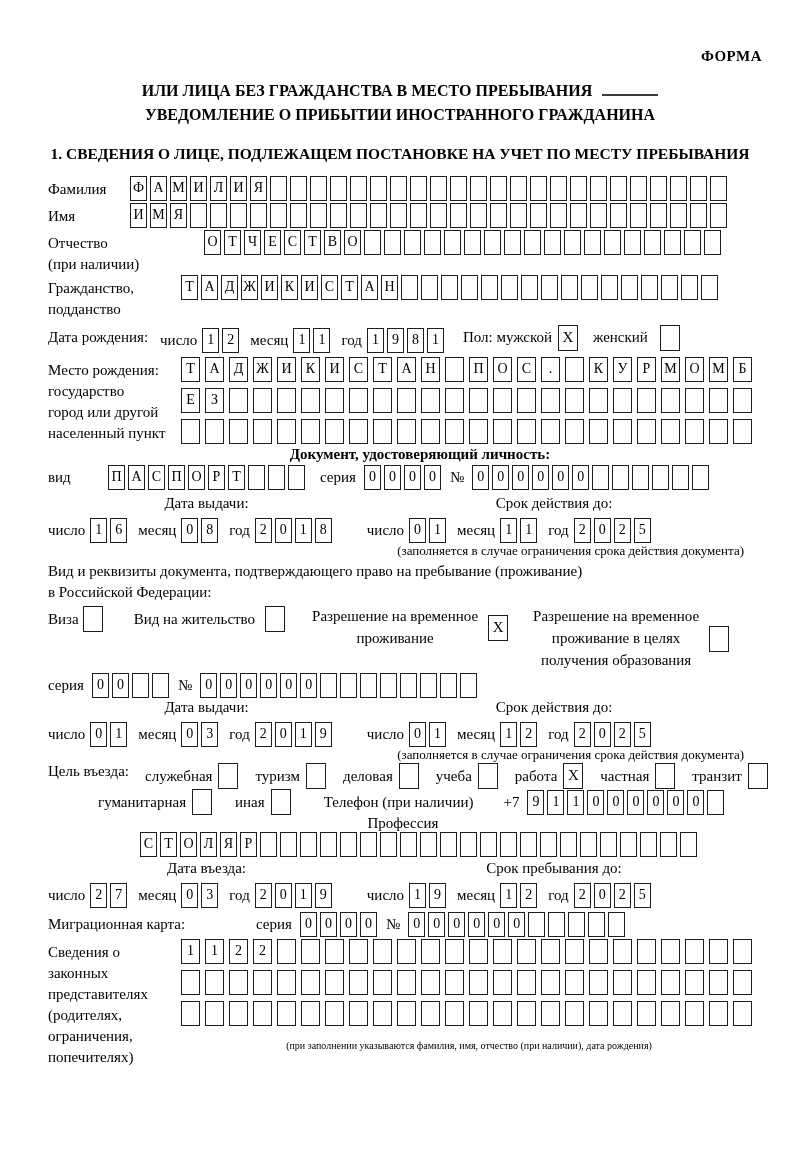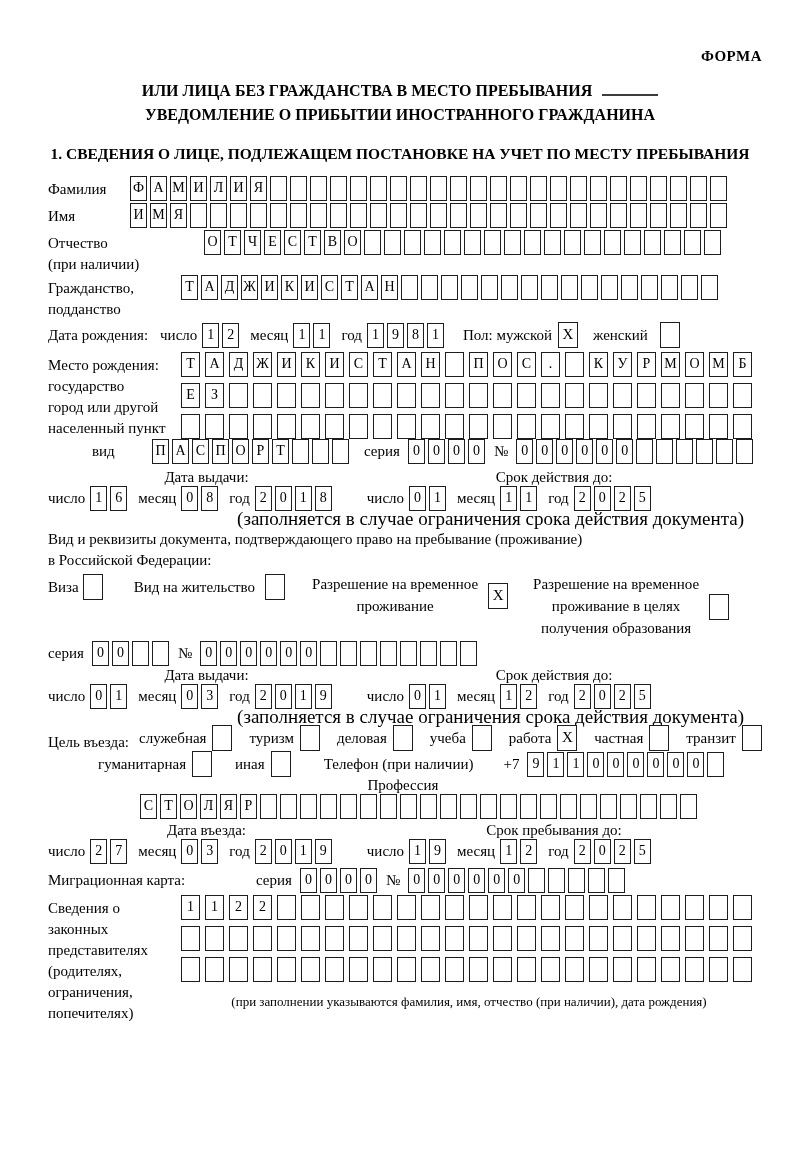--- a/index.html
+++ b/index.html
@@ -25,39 +25,39 @@
     flex:0 0 auto; width:17px; height:25px; border:1.6px solid #1d1d1d; margin-right:3px;
     text-align:center; line-height:22px; font-size:14px; background:#fff;
   }
   .wide .cell { width:19px; margin-right:5px; }
   .cbx .cell { width:20px; height:26px; line-height:23px; font-size:15px; }
   .stack { display:flex; flex-direction:column; }
   .stack .cells { margin-bottom:6px; }
   .stack .cells:last-child { margin-bottom:0; }
 
   .center-bold { text-align:center; font-weight:bold; font-size:15px; line-height:21px; }
-  .note { font-size:19px; line-height:16px; text-align:right; padding-right:48px; }
+  .note { font-size:13px; line-height:16px; text-align:right; padding-right:48px; }
   .date-heads { display:flex; font-size:15px; line-height:18px; }
   .date-heads .dh1 { width:317px; text-align:center; }
   .date-heads .dh2 { width:330px; text-align:center; margin-left:24px; }
-  .dg { display:inline-flex; align-items:center; }
+  .dg { display:inline-flex; align-items:center;margin-top:6px; }
   .dg .dlbl { margin-right:5px; }
   .dg .dlbl + .cells { margin-right:8px; }
   .dg2 { margin-left:24px; }
 
   .opt { display:inline-flex; align-items:center; margin-left:14px; }
   .opt .olbl { margin-right:6px; }
   .mitem { display:inline-flex; align-items:center; }
   .mlabel { text-align:center; line-height:22px; }
   .mitem .cells { margin-left:10px; margin-top:1px; }
 
   .mt2{margin-top:2px}.mt4{margin-top:4px}.mt13{margin-top:13px}
   .w82{width:82px}.w133{width:133px}.w156{width:156px}.w105{width:105px}.w60{width:60px}.w170{width:170px}
   .ml6{margin-left:6px}.ml12{margin-left:12px}.ml8{margin-left:8px}.ml30{margin-left:30px}.ml50{margin-left:50px}
-  .legal-note { font-size:13px; line-height:16px; text-align:center; width:600px; margin-top:6px; margin-left:-12px; }
+  .legal-note { font-size:10px; line-height:16px; text-align:center; width:600px; margin-top:6px; margin-left:-12px; }
 </style>
 </head>
 <body>
 
 <div class="page">
 
 
   <div class="forma">ФОРМА</div>
 
   <div class="title">
@@ -327,22 +327,23 @@
             <span class="cell"></span>
             <span class="cell"></span>
             <span class="cell"></span>
             <span class="cell"></span>
             <span class="cell"></span>
             <span class="cell"></span>
           </span>
       </span>
     </div>
 
-
-    <div class="row" style="align-items:center;margin-left:44px;">
+    <div class="center-bold">Документ, удостоверяющий личность:</div>
+
+    <div class="row" style="align-items:center;">
       <span class="w60">вид</span>
       <span class="cells">
           <span class="cell">П</span>
           <span class="cell">А</span>
           <span class="cell">С</span>
           <span class="cell">П</span>
           <span class="cell">О</span>
           <span class="cell">Р</span>
           <span class="cell">Т</span>
           <span class="cell"></span>
@@ -522,23 +523,23 @@
         <span class="cells">
             <span class="cell">2</span>
             <span class="cell">0</span>
             <span class="cell">2</span>
             <span class="cell">5</span>
           </span>
       </span>
     </div>
     <div class="note">(заполняется в случае ограничения срока действия документа)</div>
 
-    <div class="row" style="align-items:flex-end;">
+    <div class="row" style="align-items:flex-start;">
       <span>Цель въезда:</span>
-      <span class="opt" style="margin-left:10px;">
+      <span class="opt" style="margin-left:16px;">
         <span class="olbl">служебная</span>
         <span class="cells cbx">
             <span class="cell"></span>
           </span>
       </span>
       <span class="opt">
         <span class="olbl">туризм</span>
         <span class="cells cbx">
             <span class="cell"></span>
           </span>

